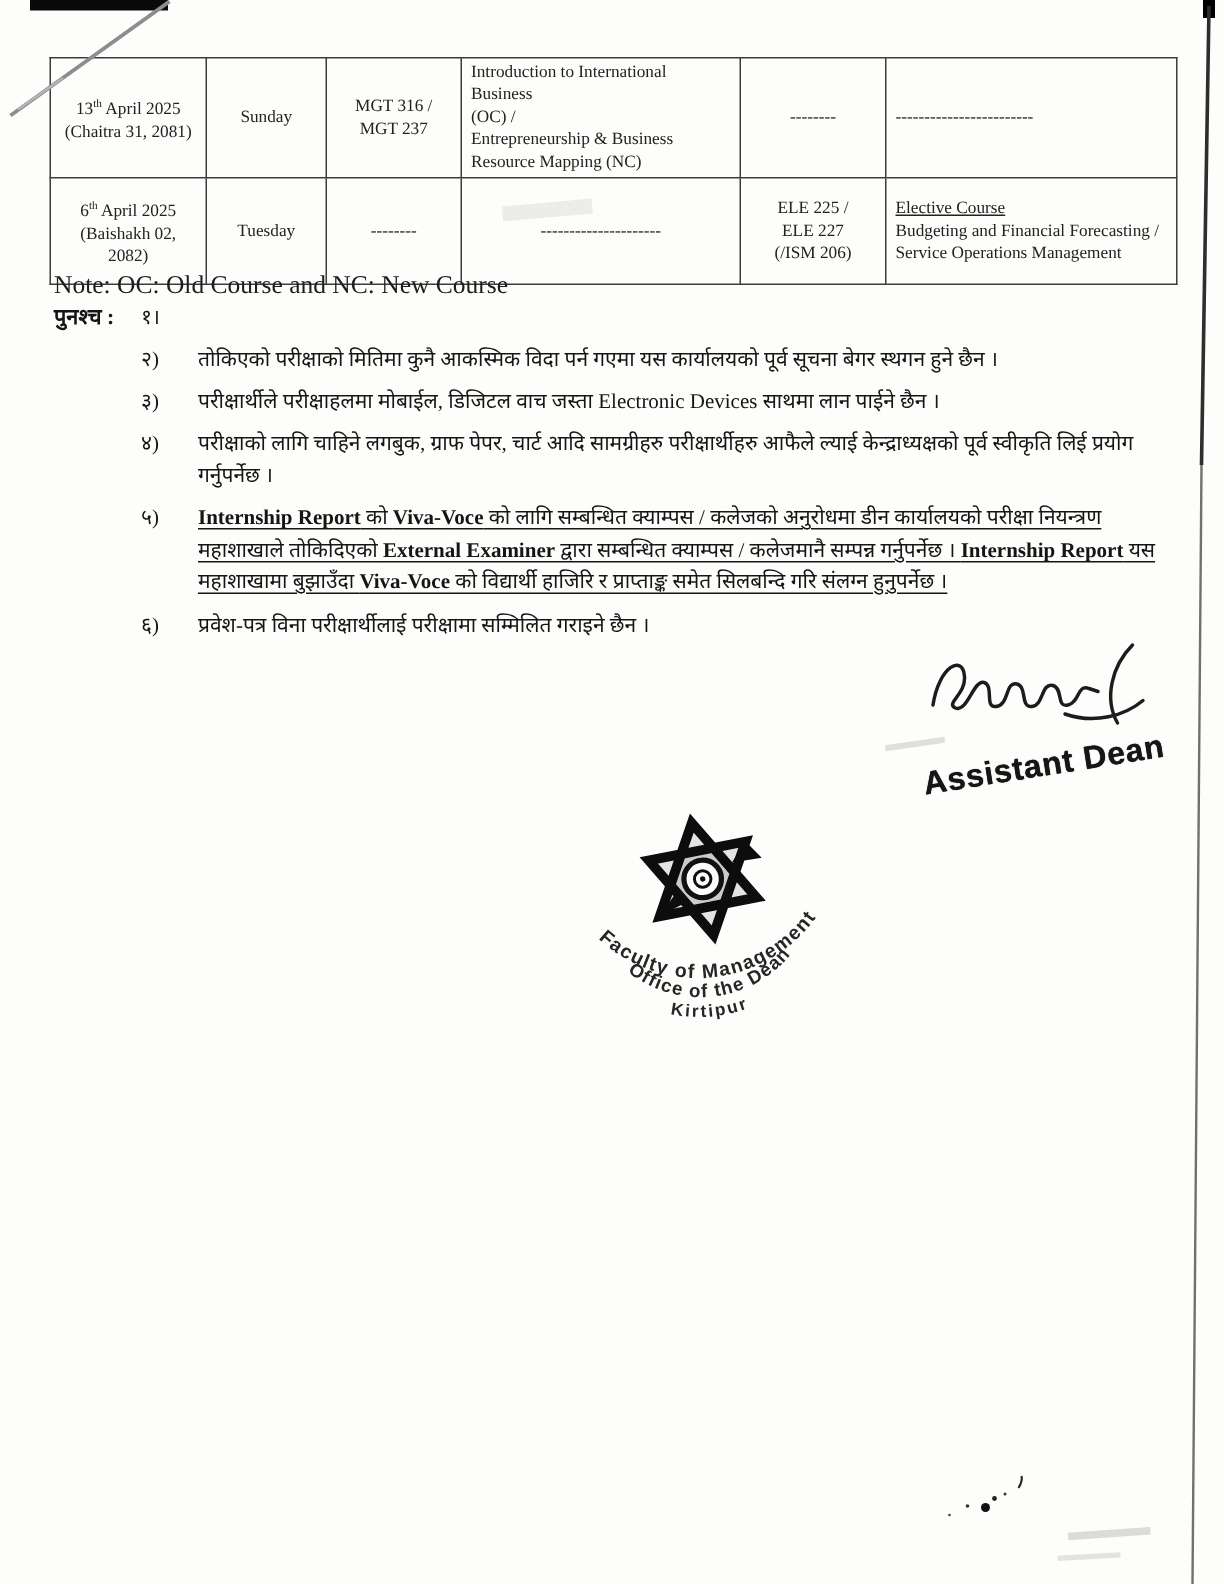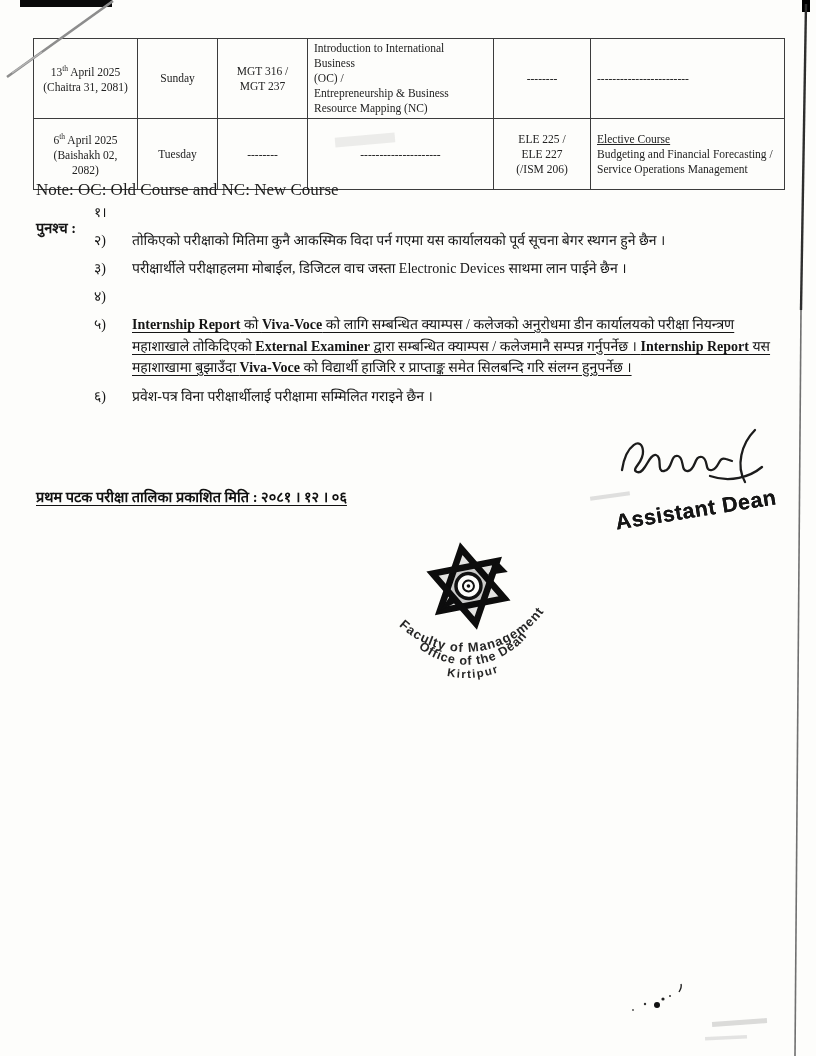--- a/index.html
+++ b/index.html
@@ -20,21 +20,21 @@
     white-space:pre-line;
   }
   .exam-table tr.r1 td{height:58px;}
   .exam-table tr.r2 td{height:66px;}
   .exam-table td.left{text-align:left;margin-left:20px;}
   .exam-table sup{font-size:7.5px;}
   .elective-title{text-decoration:underline;display:block;}
   
   .note-line{position:absolute;left:36px;top:180px;font-size:17px;color:#1d1d1d;}
   .plist{position:absolute;left:36px;top:202px;width:748px;font-size:14px;line-height:21px;color:#151515;}
-  .plabel{position:absolute;left:0;top:0;font-weight:bold;font-size:14.5px;margin-top:16px;}
+  .plabel{position:absolute;left:0;top:0;font-weight:bold;font-size:14.5px;}
   .pitem{display:flex;padding-left:58px;margin-bottom:7px;}
   .pnum{width:38px;flex:none;}
   .ptext{flex:1;}
   .item-first .ptext{font-weight:bold;font-style:italic;text-decoration:underline;text-underline-offset:3px;}
   .item-five .ptext{text-decoration:underline;text-underline-offset:3px;line-height:21.5px;}
   .seg-bold{font-weight:bold;}
   
   .published{position:absolute;left:36px;top:486px;font-weight:bold;font-size:14.5px;
     text-decoration:underline;text-underline-offset:3px;color:#111;}
   
@@ -108,32 +108,32 @@
     <div class="pitem">
       <span class="pnum">२)</span>
       <span class="ptext">तोकिएको परीक्षाको मितिमा कुनै आकस्मिक विदा पर्न गएमा यस कार्यालयको पूर्व सूचना  बेगर स्थगन हुने छैन ।</span>
     </div>
     <div class="pitem">
       <span class="pnum">३)</span>
       <span class="ptext">परीक्षार्थीले परीक्षाहलमा मोबाईल, डिजिटल वाच जस्ता Electronic Devices साथमा लान पाईने छैन ।</span>
     </div>
     <div class="pitem">
       <span class="pnum">४)</span>
+      <span class="ptext">परीक्षाको लागि चाहिने लगबुक, ग्राफ पेपर, चार्ट आदि सामग्रीहरु परीक्षार्थीहरु आफैले ल्याई केन्द्राध्यक्षको पूर्व स्वीकृति लिई प्रयोग गर्नुपर्नेछ ।</span>
     </div>
     <div class="pitem item-five">
       <span class="pnum">५)</span>
       <span class="ptext"><span class="seg-bold">Internship Report</span><span> को </span><span class="seg-bold">Viva-Voce</span><span> को लागि सम्बन्धित क्याम्पस / कलेजको अनुरोधमा डीन कार्यालयको परीक्षा नियन्त्रण महाशाखाले तोकिदिएको </span><span class="seg-bold">External Examiner</span><span> द्वारा सम्बन्धित क्याम्पस / कलेजमानै सम्पन्न गर्नुपर्नेछ । </span><span class="seg-bold">Internship Report</span><span> यस महाशाखामा बुझाउँदा </span><span class="seg-bold">Viva-Voce</span><span> को विद्यार्थी हाजिरि र प्राप्ताङ्क समेत सिलबन्दि गरि संलग्न हुनुपर्नेछ ।</span></span>
     </div>
     <div class="pitem">
       <span class="pnum">६)</span>
       <span class="ptext">प्रवेश-पत्र विना परीक्षार्थीलाई परीक्षामा सम्मिलित गराइने छैन ।</span>
     </div>
   </div>
 
-  <div class="published">प्रथम पटक परीक्षा तालिका प्रकाशित मिति : २०८१ । १२ । ०६</div>
 
   <svg class="signature" viewBox="0 0 170 64">
     <g fill="none" stroke="#1c1c1c" stroke-width="2.3" stroke-linecap="round">
       <path d="M10,44 C14,18 30,10 31,25 C32,37 18,43 25,46 C33,49 37,27 44,29 C51,31 44,46 52,45 C61,44 58,28 66,30 C73,32 68,46 76,45 C84,44 82,29 90,31 C97,33 92,46 100,44 C108,42 106,30 114,33 L120,35"></path>
       <path d="M143,4 C129,18 124,40 133,56"></path>
       <path d="M98,50 C118,57 138,51 150,41"></path>
     </g>
   </svg>
 
   <div class="asst-dean">Assistant Dean</div>

